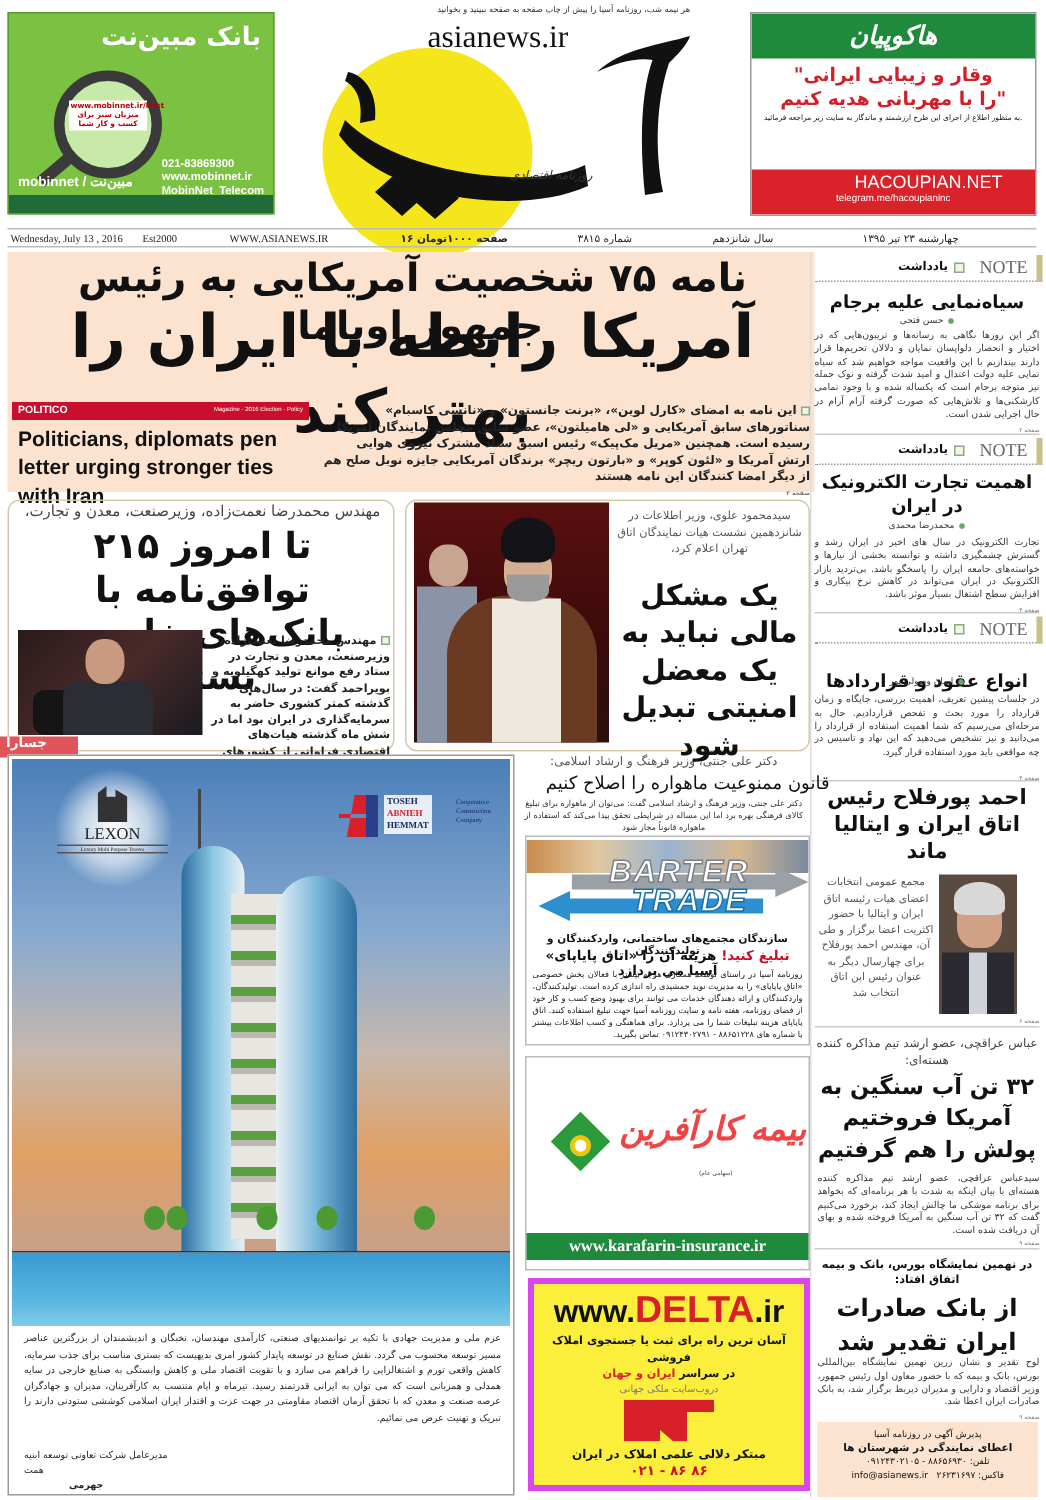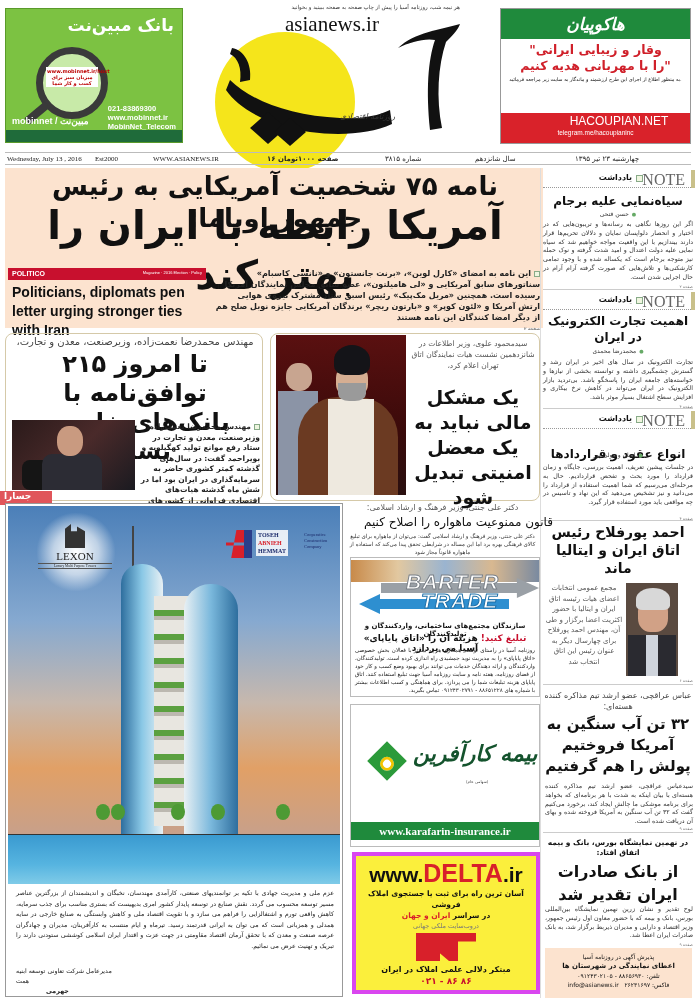--- a/index.html
+++ b/index.html
@@ -68,21 +68,21 @@
   .bm-photo .cloak { position: absolute; left: 22px; top: 62px; width: 100px; height: 100px; background: #6b3a22; border-radius: 40px 40px 0 0; }
   .bm-photo .robe { position: absolute; left: 52px; top: 64px; width: 46px; height: 100px; background: #eee9df; }
   .bm-photo .other { position: absolute; left: 10px; top: 28px; width: 26px; height: 28px; border-radius: 45%; background: #c8a590; }
   .bm-photo .othersuit { position: absolute; left: 2px; top: 56px; width: 40px; height: 110px; background: #8b94a6; }
   .bm-kicker { left: 408px; top: 338px; width: 130px; font-size: 7.5px; color: #555; line-height: 11px; }
   .bm-head { left: 408px; top: 385px; width: 130px; font-size: 19px; font-weight: bold; line-height: 25px; }
 
   
   .note-hdr { width: 152px; height: 18px; border-bottom: 1px dotted #999; }
   .note-hdr .bar { position: absolute; right: 0; top: 0; width: 4px; height: 18px; background: #c9c08a; }
-  .note-hdr .note { position: absolute; right: 10px; top: 1px; font-family: "Liberation Serif", serif; font-size: 16px; color: #666; }
+  .note-hdr .note { position: absolute; right: 10px; top: 1px; font-family: "Liberation Serif", serif; font-size: 12px; color: #666; }
   .note-hdr .sq { position: absolute; right: 52px; top: 5px; width: 7px; height: 7px; border: 1px solid #8a8; background: #f0f6e0; }
   .note-hdr .lbl { position: absolute; right: 63px; top: 3px; font-size: 8px; font-weight: bold; }
   .note-title { width: 150px; font-size: 12px; font-weight: bold; text-align: center; line-height: 16px; }
   .note-author { width: 150px; font-size: 6px; text-align: center; color: #333; }
   .note-author::before { content: "\25CF"; color: #6a6; margin-left: 3px; font-size: 5px; }
   .note-text { width: 150px; font-size: 6.3px; line-height: 8.8px; color: #333; text-align: justify; direction: rtl; }
   .sep { width: 150px; border-top: 1px solid #ccc; }
 
   .pour-title { left: 543px; top: 523px; width: 150px; font-size: 14px; font-weight: bold; text-align: center; line-height: 18px; }
   .pour-photo { left: 626px; top: 583px; width: 52px; height: 93px; background: #5a4a40; overflow: hidden; }
@@ -111,21 +111,21 @@
   .ad-barter .arrow2 { position: absolute; left: 30px; top: 20px; width: 158px; height: 20px; background: #9aa0a6; clip-path: polygon(0 25%, 86% 25%, 86% 0, 100% 50%, 86% 100%, 86% 75%, 0 75%); }
   .ad-barter .w1 { position: absolute; left: 55px; top: 12px; font-family: "Liberation Sans", sans-serif; font-size: 21px; font-weight: bold; font-style: italic; color: #fff; -webkit-text-stroke: 1px #7a8088; letter-spacing: 1px; }
   .ad-barter .w2 { position: absolute; left: 70px; top: 31px; font-family: "Liberation Sans", sans-serif; font-size: 21px; font-weight: bold; font-style: italic; color: #fff; -webkit-text-stroke: 1px #1d6fa8; letter-spacing: 1px; }
   .ad-barter .l1 { position: absolute; left: 4px; right: 4px; top: 64px; font-size: 7px; font-weight: bold; text-align: center; }
   .ad-barter .l2 { position: absolute; left: 4px; right: 4px; top: 75px; font-size: 9px; font-weight: bold; text-align: center; }
   .ad-barter .l2 b { color: #c8102e; }
   .ad-barter .l3 { position: absolute; left: 4px; right: 4px; top: 88px; font-size: 5.5px; line-height: 8px; text-align: justify; direction: rtl; color: #222; }
   .ad-karafarin { left: 350px; top: 704px; width: 190px; height: 143px; border: 1px solid #bbb; background: #fff; }
   .ad-karafarin .diamond { position: absolute; left: 22px; top: 42px; width: 28px; height: 28px; background: #2b9a3a; transform: rotate(45deg); }
   .ad-karafarin .diamond::after { content: ""; position: absolute; left: 7px; top: 7px; width: 14px; height: 14px; border-radius: 50%; background: #fff; border: 2px solid #2b9a3a; box-shadow: inset 0 0 0 3px #f2c500; }
-  .ad-karafarin .name { position: absolute; left: 62px; top: 36px; font-size: 22px; font-weight: bold; font-style: italic; color: #14532d; direction: rtl; }
+  .ad-karafarin .name { position: absolute; left: 62px; top: 36px; font-size: 22px; font-weight: bold; font-style: italic; color: #ef4444; direction: rtl; }
   .ad-karafarin .tag { position: absolute; left: 115px; top: 74px; font-size: 4px; color: #444; }
   .ad-karafarin .url { position: absolute; left: 0; right: 0; bottom: 6px; height: 18px; background: #1f8a3c; color: #fff; font-family: "Liberation Serif", serif; font-size: 11px; font-weight: bold; text-align: center; line-height: 18px; }
   .ad-delta { left: 352px; top: 852px; width: 188px; height: 142px; background: #fbef3c; border: 4px solid #d946ef; text-align: center; }
   .ad-delta .u { font-family: "Liberation Sans", sans-serif; font-size: 21px; font-weight: bold; margin-top: 4px; line-height: 26px; }
   .ad-delta .u b { color: #d8202a; font-size: 25px; }
   .ad-delta .t1 { font-size: 7.5px; font-weight: bold; line-height: 11px; }
   .ad-delta .t2 { font-size: 7.5px; font-weight: bold; line-height: 11px; }
   .ad-delta .t2 b { color: #d8202a; }
   .ad-delta .t3 { font-size: 6.5px; color: #777; line-height: 10px; }
   .ad-delta .logo { margin: 2px auto 0; width: 60px; height: 28px; background: #d8202a; clip-path: polygon(0 0,40% 0,40% 100%,0 100%,0 0,55% 0,100% 0,100% 30%,70% 30%,70% 100%,55% 100%); }

